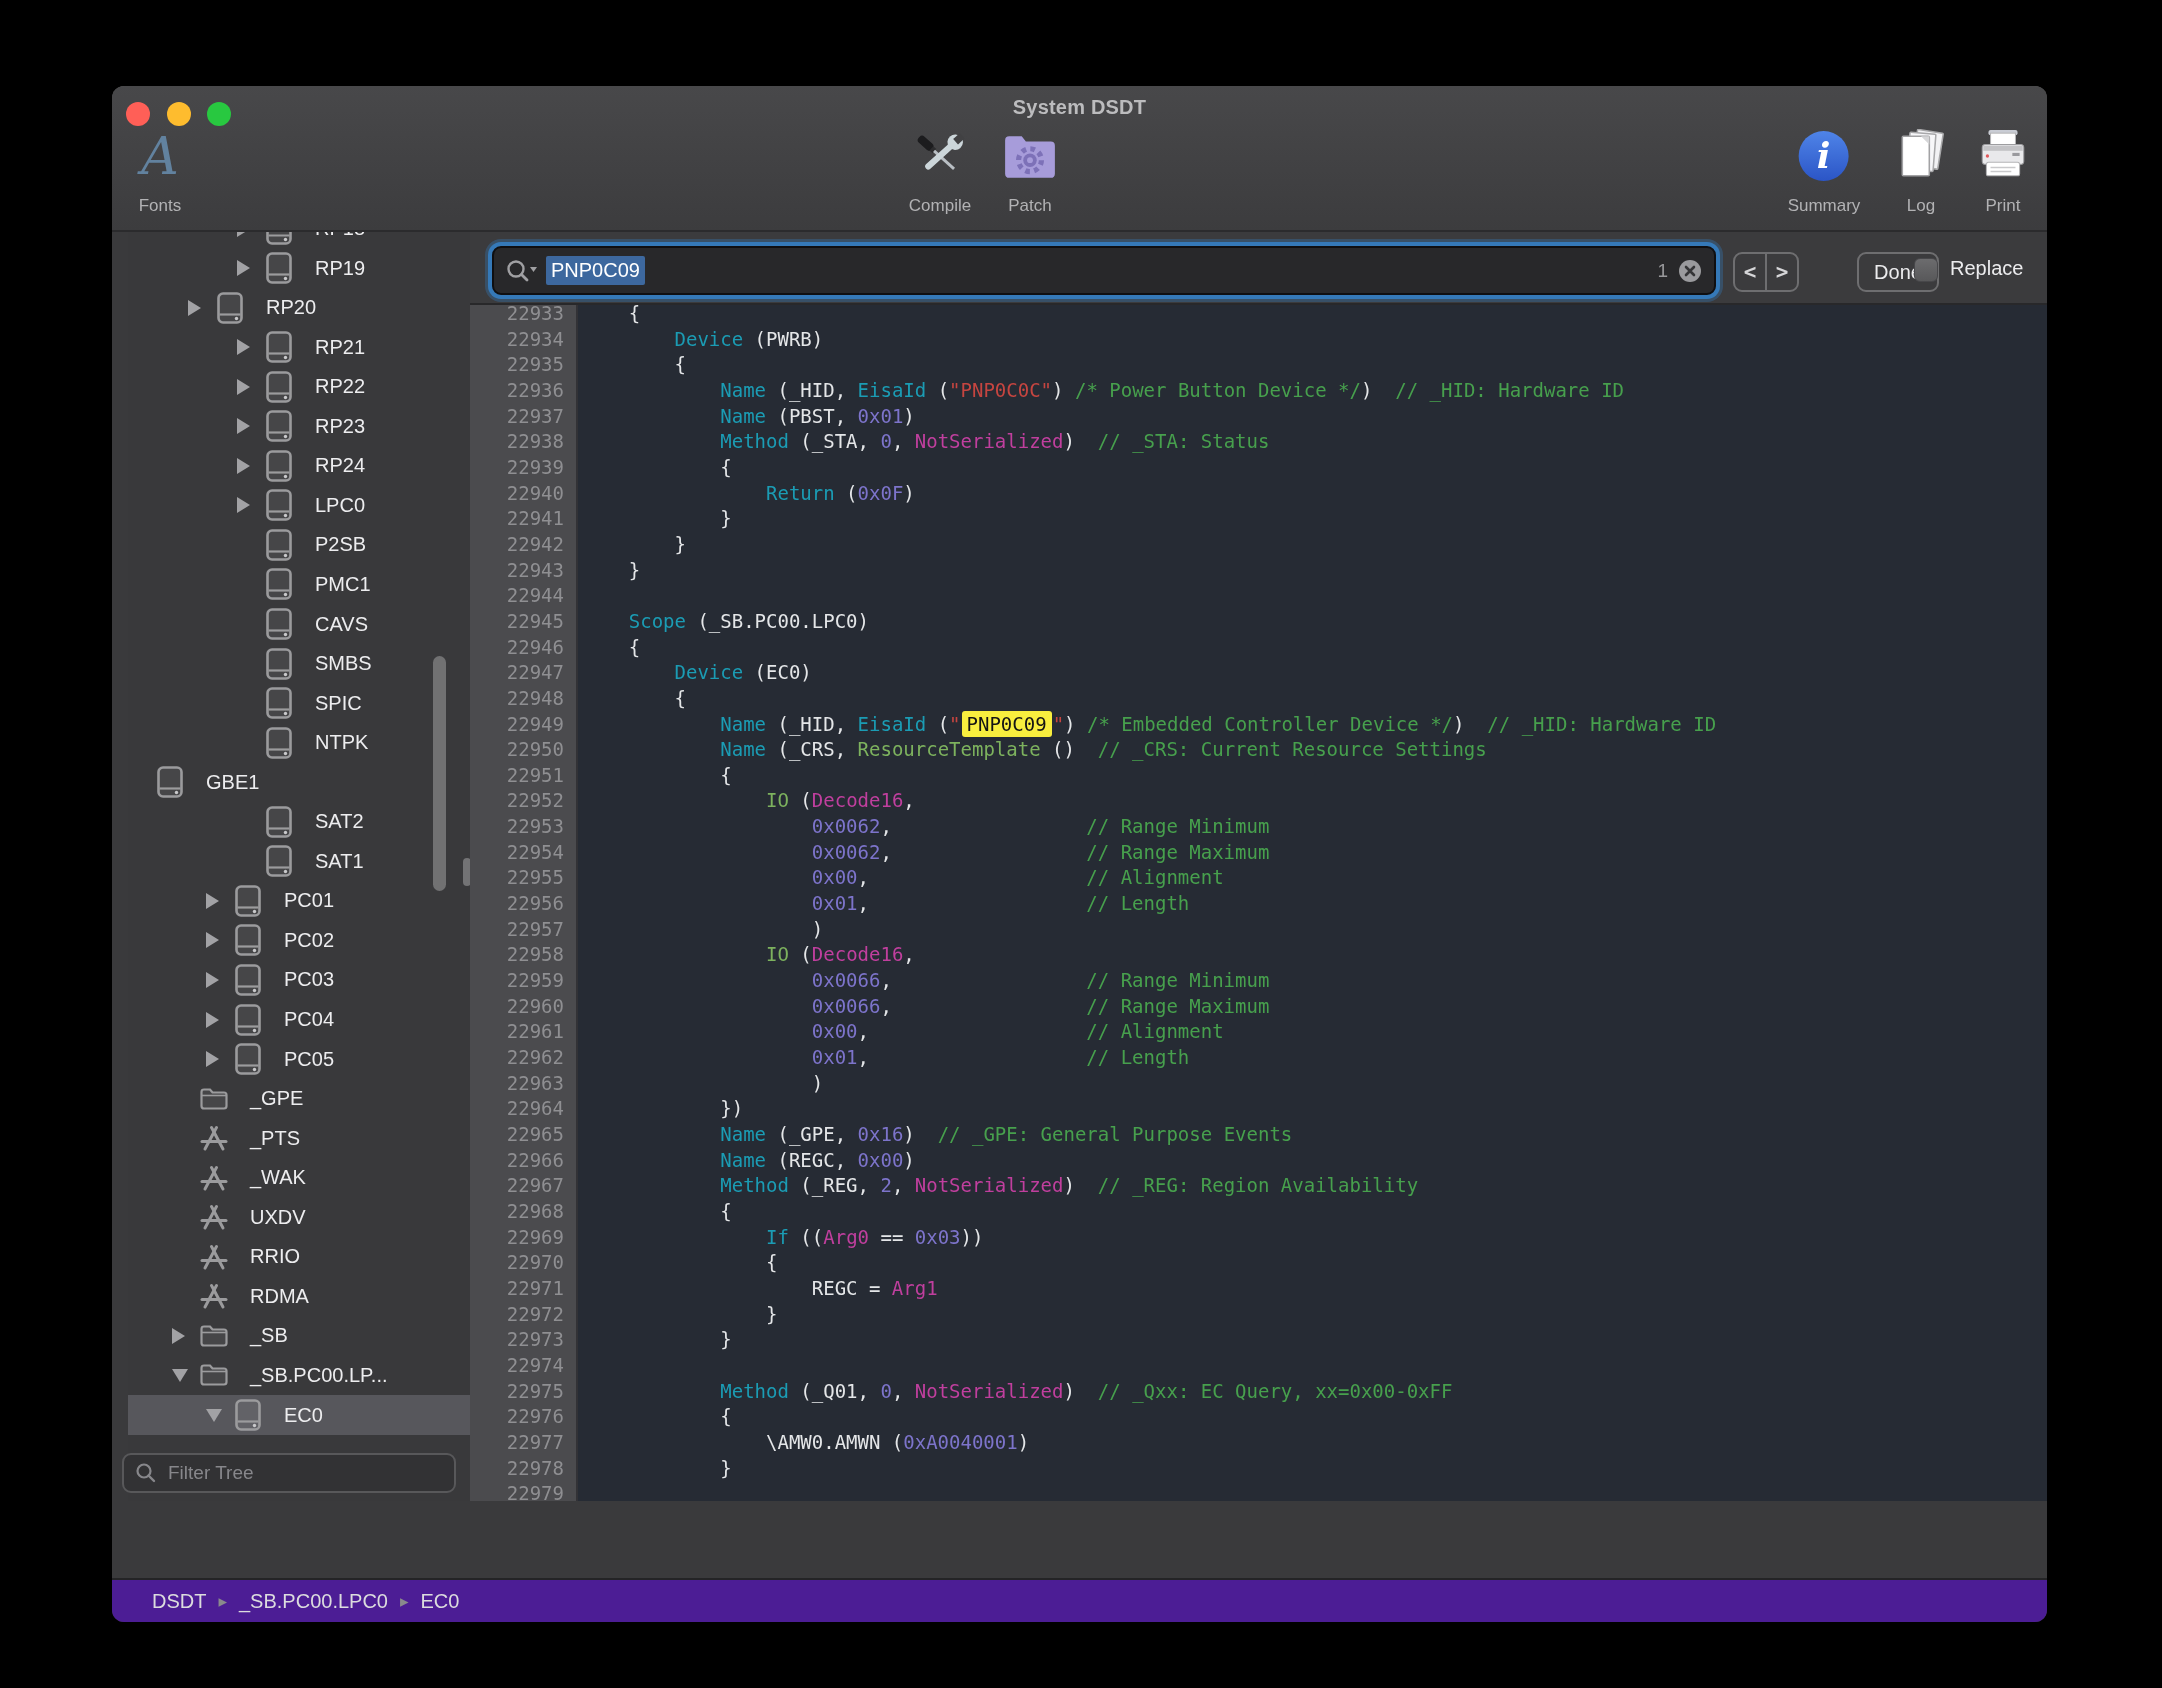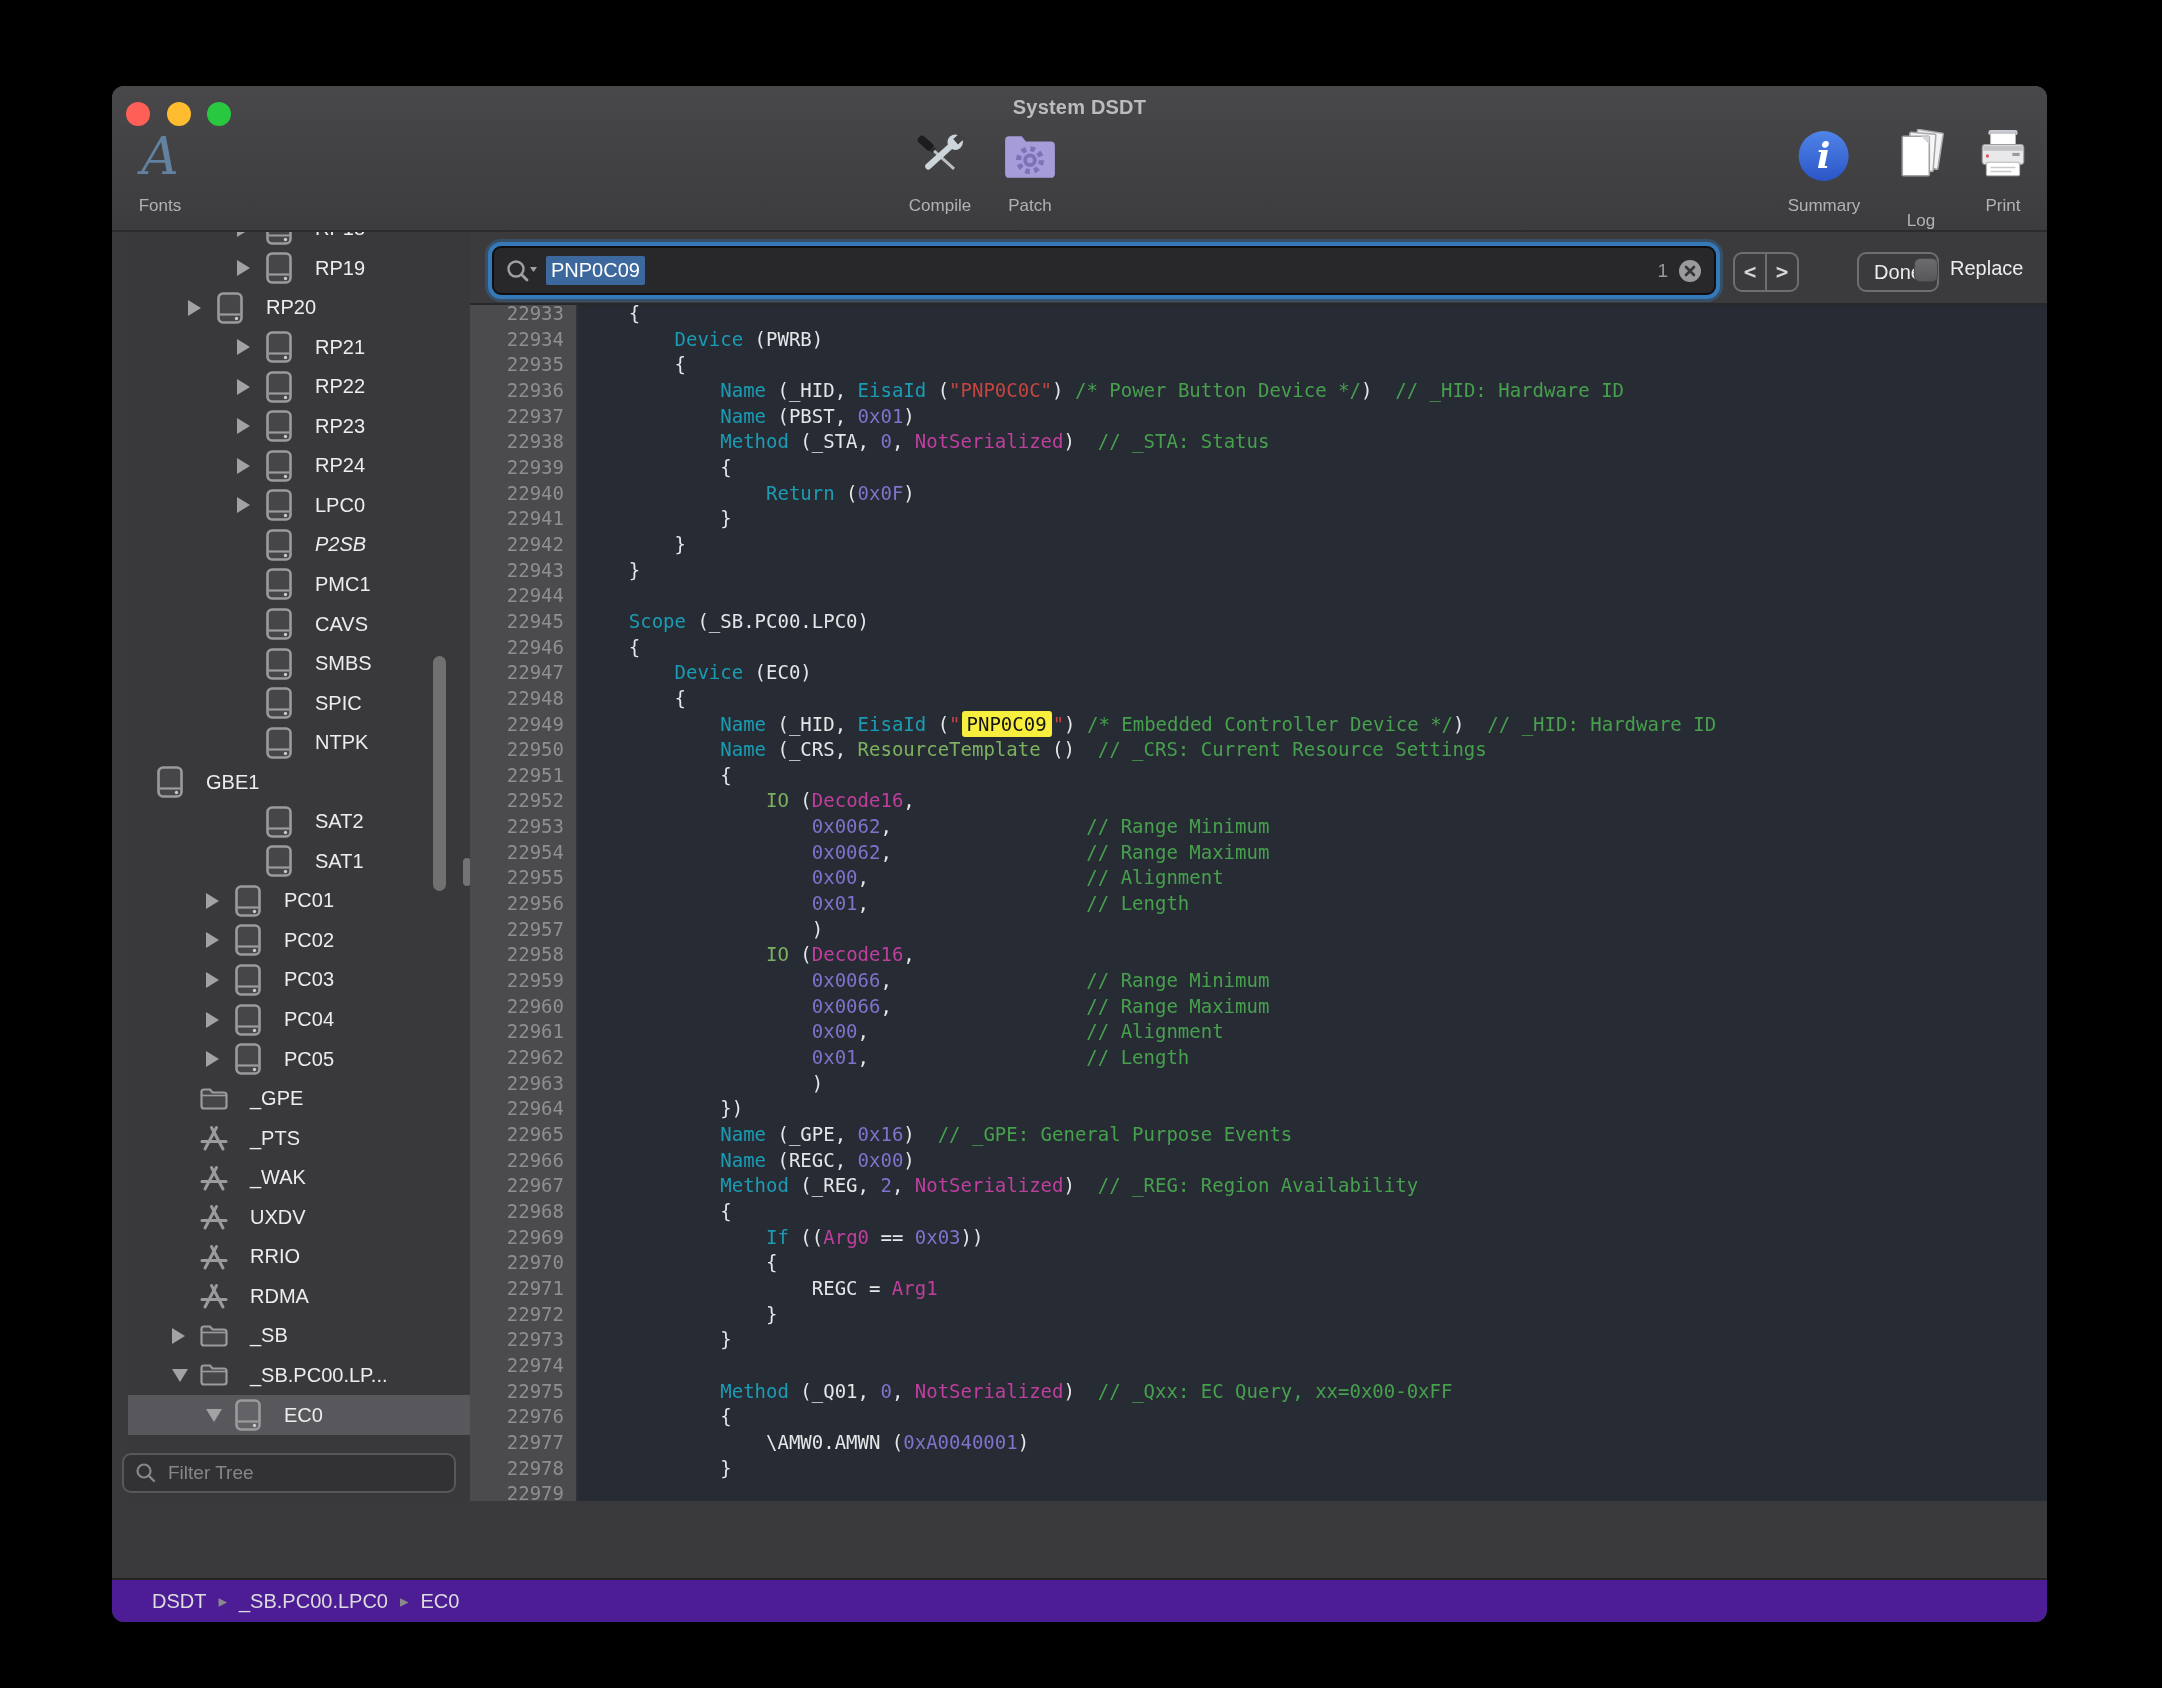--- a/index.html
+++ b/index.html
@@ -131,21 +131,21 @@
                 <stop offset="1" stop-color="#2b55c6"></stop>
               </linearGradient>
             </defs>
           <circle cx="27" cy="27" r="25" fill="url(#sg1)"></circle>
           <text x="27" y="39" font-family="DejaVu Serif, serif" font-size="36" font-style="italic" font-weight="bold" fill="#ffffff" text-anchor="middle">i</text>
         </svg>
       </div>
       <div class="tb-label">Summary</div>
     </div>
 
-    <div class="tb-item" style="left:1809px;top:32px;gap:15px;">
+    <div class="tb-item" style="left:1809px;top:32px;">
       <div class="tb-icon">
         <svg width="54" height="54" viewBox="0 0 52 52">
           <rect x="20" y="2" width="25" height="35" rx="1" fill="#f2f2f4" stroke="#a8a8aa" stroke-width="1.5" transform="rotate(9 32 19)"></rect>
           <rect x="14" y="4" width="25" height="36" rx="1" fill="#f7f7f9" stroke="#a8a8aa" stroke-width="1.5" transform="rotate(4.5 26 22)"></rect>
           <rect x="8" y="7" width="26" height="38" rx="1" fill="#ffffff" stroke="#a2a2a4" stroke-width="1.5"></rect>
           <path d="M34 7 L34 15 L26 7 Z" fill="#d6d6d8"></path>
         </svg>
       </div>
       <div class="tb-label">Log</div>
     </div>
@@ -267,21 +267,21 @@
           </span>
           <span class="tree-icon">
             <svg width="26" height="32" viewBox="0 0 26 32">
               <rect x="1.5" y="1.5" width="23" height="29" rx="4.5" fill="rgba(255,255,255,.07)" stroke="#9b9b9d" stroke-width="2.6"></rect>
               <line x1="2.5" y1="22.5" x2="23.5" y2="22.5" stroke="#9b9b9d" stroke-width="2.2"></line>
               <circle cx="19.5" cy="26.5" r="1.7" fill="#c9c9cb"></circle>
             </svg>
           </span>
           <span class="tree-label">LPC0</span>
         </div>
-        <div class="tree-row" style="top: 292.9px; padding-left: 109px; font-style: italic;">
+        <div class="tree-row" style="top: 292.9px; padding-left: 109px;">
           <span class="disc"></span>
           <span class="tree-icon">
             <svg width="26" height="32" viewBox="0 0 26 32">
               <rect x="1.5" y="1.5" width="23" height="29" rx="4.5" fill="rgba(255,255,255,.07)" stroke="#9b9b9d" stroke-width="2.6"></rect>
               <line x1="2.5" y1="22.5" x2="23.5" y2="22.5" stroke="#9b9b9d" stroke-width="2.2"></line>
               <circle cx="19.5" cy="26.5" r="1.7" fill="#c9c9cb"></circle>
             </svg>
           </span>
           <span class="tree-label">P2SB</span>
         </div>

